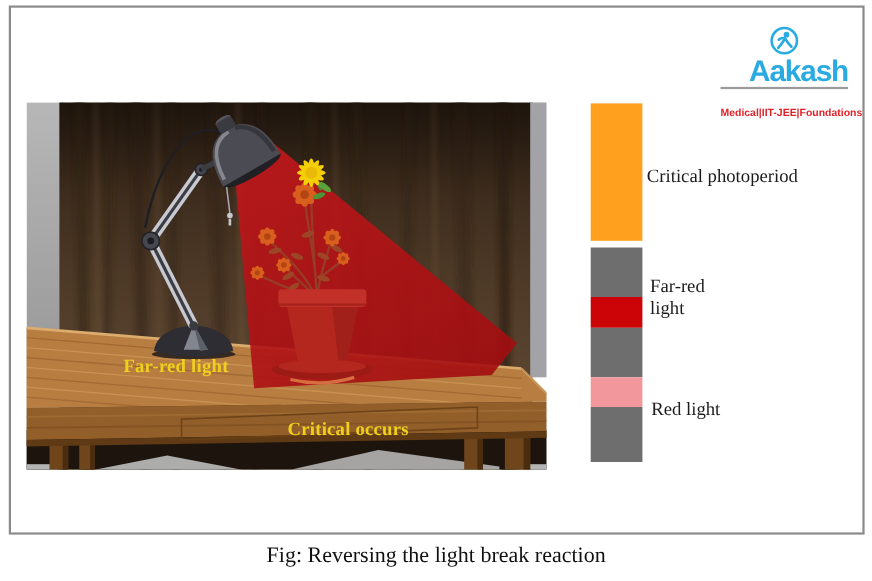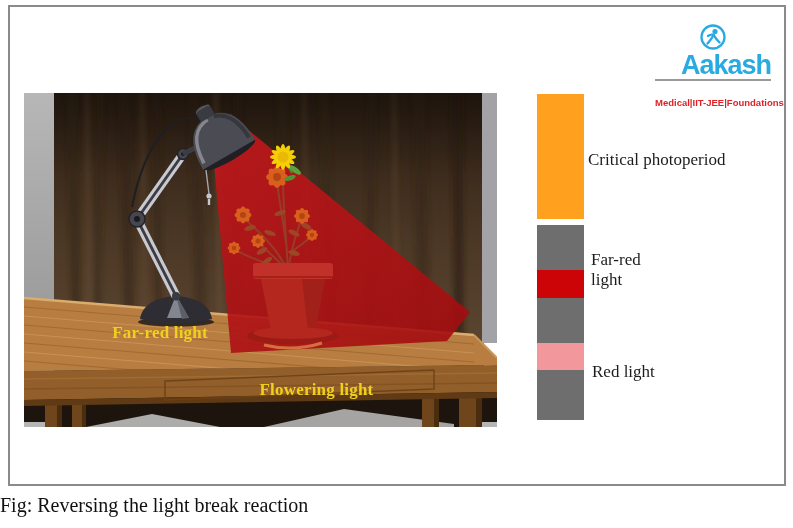--- a/index.html
+++ b/index.html
@@ -29,21 +29,21 @@
   .ll-farred { left:591px; top:250px; width:72px; }
   .ll-red { left:592px; top:322px;margin-top:40px; }
 
   
   .logo { position:absolute; left:655px; top:22px; width:116px; text-align:right; font-family:"Liberation Sans", sans-serif; }
   .logo-icon { display:block; margin:0 auto; }
   .logo-brand { font-size:27px; font-weight:bold; color:#29ABE2; letter-spacing:-1px; line-height:26px; }
   .logo-rule { height:2px; background:#9a9a9a; margin-top:1px; }
   .logo-tagline { font-size:9.5px; font-weight:bold; color:#E02128; margin-top:16px; letter-spacing:0; white-space:nowrap; }
 
-  .caption { position:absolute; left:0; top:494px; width:793px; font-size:20px; color:#111111;font-family:Liberation Serif, serif; }
+  .caption { position:absolute; left:0; top:494px; width:793px; text-align:center; font-size:20px; color:#111111;font-family:Liberation Serif, serif; }
 </style>
 </head>
 <body>
 
 <div class="page">
   <div class="frame"></div>
 
   <div class="illustration">
     <svg width="473" height="334" viewBox="0 0 473 334">
       <defs>
@@ -232,21 +232,21 @@
         </g>
         <g>
           <path d="M182,77 L185,101" stroke="#a7a7ae" stroke-width="1.4" fill="none"></path>
           <circle cx="185" cy="103" r="2.6" fill="#c6c6cc"></circle>
           <path d="M185,106 L185,112" stroke="#c6c6cc" stroke-width="2.4"></path>
         </g>
       </g>
     </svg>
 
     <div class="scene-label lbl-farred">Far-red light</div>
-    <div class="scene-label lbl-flowering">Flowering light</div>
+    <div class="scene-label lbl-flowering">Critical occurs</div>
   </div>
 
   <div class="legend-bar">
     <div class="seg seg-orange" style="background-color: rgb(255, 160, 30);"></div>
     <div class="seg seg-gap"></div>
     <div class="seg seg-gray1" style="background-color: rgb(110, 110, 110);"></div>
     <div class="seg seg-red" style="background-color: rgb(204, 4, 8);"></div>
     <div class="seg seg-gray2" style="background-color: rgb(110, 110, 110);"></div>
     <div class="seg seg-pink" style="background-color: rgb(242, 152, 156);"></div>
     <div class="seg seg-gray3" style="background-color: rgb(110, 110, 110);"></div>

